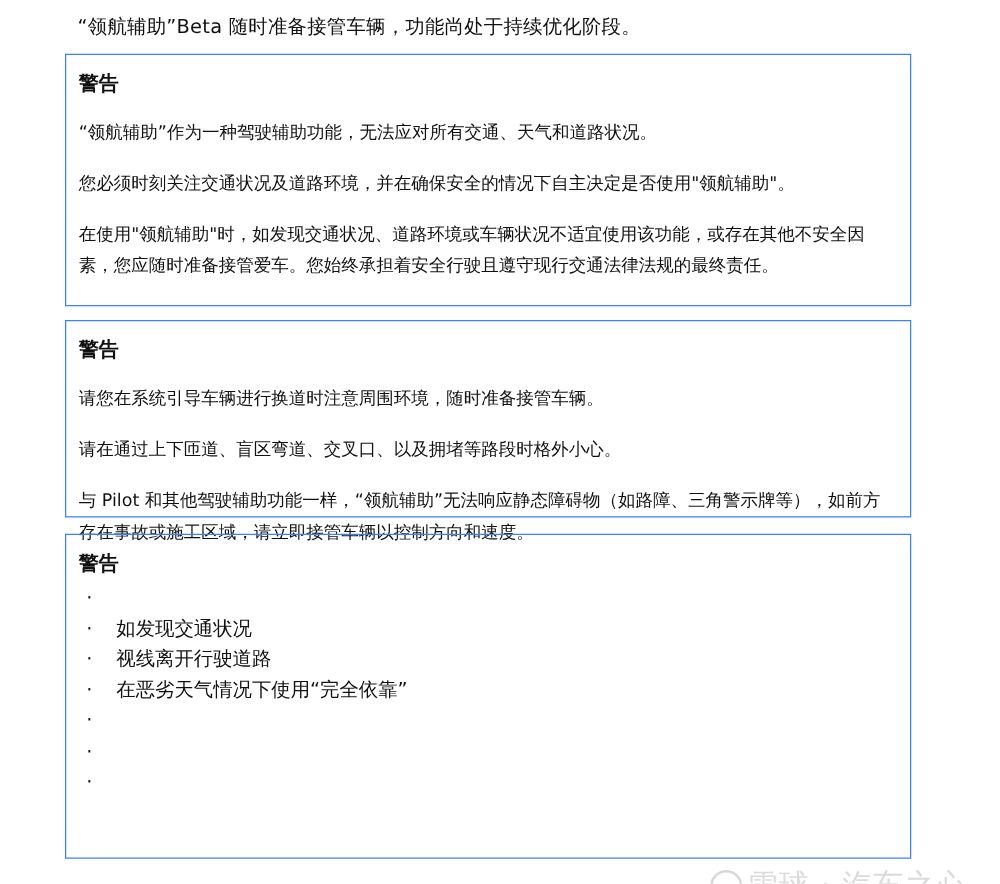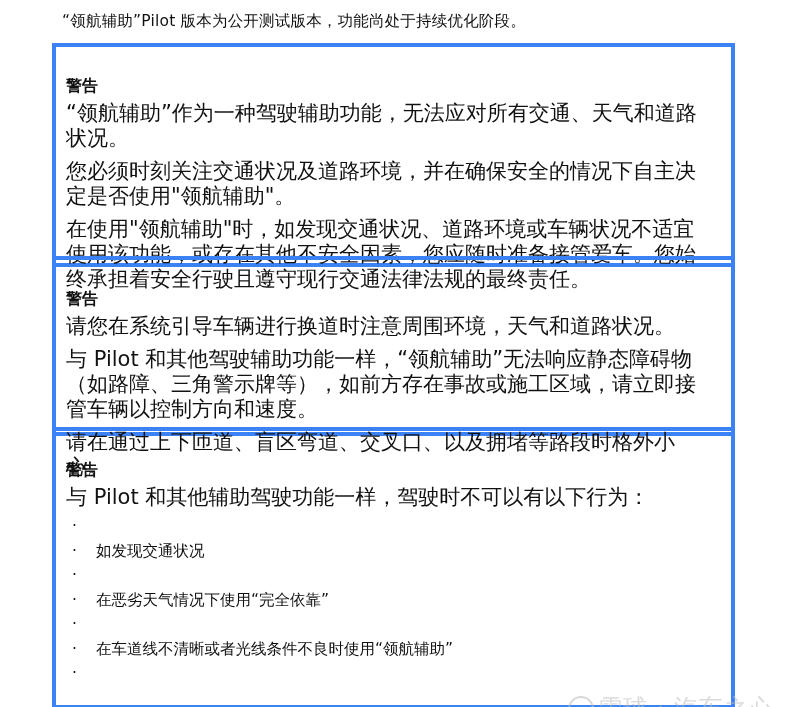--- a/index.html
+++ b/index.html
@@ -7,92 +7,91 @@
     width: 800px; height: 707px; position: relative; overflow: hidden;
     font-family: "DejaVu Sans", "Liberation Sans", sans-serif;
     color: #111111;
   }
   .intro {
     position: absolute; left: 62px; top: 9px;
     font-size: 15.5px; line-height: 24px; letter-spacing: 0.2px;
   }
   .box {
     position: absolute; left: 52px; width: 665px;
-    border: 4px solid #3b82f6; box-sizing: content-box;
-    padding: 16px 0 0 10px;
+    border: 1px solid #3b82f6; box-sizing: content-box;
+    padding: 0 0 0 10px;
   }
   .box1 { top: 43px; height: 200px; }
   .box2 { top: 256px; height: 156px; }
   .box3 { top: 427px; height: 258px; }
   .box .title {
     font-weight: bold; font-size: 16px; line-height: 22px;
     margin-top: 12px; margin-bottom: 4px;
   }
   .box p {
-    margin: 4px 0 8px 0; font-size: 21px; line-height: 25px;
+    margin: 16px 0 8px 0; font-size: 14px; line-height: 25px;
     padding-right: 18px;
   }
   .bullets { list-style: none; margin: 0; padding: 0; }
   .bullets li {
     font-size: 15.5px; line-height: 24.5px; display: flex;
   }
   .bullets .dot { width: 30px; flex: none; padding-left: 6px; box-sizing: border-box; }
   .watermark {
     position: absolute; left: 568px; top: 692px;
     font-size: 24px; color: rgba(190,190,190,0.55);
     letter-spacing: 1px; white-space: nowrap;
   }
   .watermark .logo {
     display: inline-block; width: 22px; height: 22px; border: 2px solid rgba(190,190,190,0.6);
     border-radius: 50%; vertical-align: middle; margin-right: 4px; position: relative;
   }
 </style>
 </head>
 <body>
 
-<div class="intro">“领航辅助”Pilot 版本为公开测试版本，功能尚处于持续优化阶段。</div>
+<div class="intro">“领航辅助”Beta 随时准备接管车辆，功能尚处于持续优化阶段。</div>
 
 <div class="box box1">
   <div class="title">警告</div>
   <p>“领航辅助”作为一种驾驶辅助功能，无法应对所有交通、天气和道路状况。</p>
   <p>您必须时刻关注交通状况及道路环境，并在确保安全的情况下自主决定是否使用"领航辅助"。</p>
   <p>在使用"领航辅助"时，如发现交通状况、道路环境或车辆状况不适宜使用该功能，或存在其他不安全因素，您应随时准备接管爱车。您始终承担着安全行驶且遵守现行交通法律法规的最终责任。</p>
 </div>
 
 <div class="box box2">
   <div class="title">警告</div>
-  <p>请您在系统引导车辆进行换道时注意周围环境，天气和道路状况。</p>
+  <p>请您在系统引导车辆进行换道时注意周围环境，随时准备接管车辆。</p>
+  <p>请在通过上下匝道、盲区弯道、交叉口、以及拥堵等路段时格外小心。</p>
   <p>与 Pilot 和其他驾驶辅助功能一样，“领航辅助”无法响应静态障碍物（如路障、三角警示牌等），如前方存在事故或施工区域，请立即接管车辆以控制方向和速度。</p>
-  <p>请在通过上下匝道、盲区弯道、交叉口、以及拥堵等路段时格外小心。</p>
 </div>
 
 <div class="box box3">
   <div class="title">警告</div>
-  <p style="margin-bottom:4px">与 Pilot 和其他辅助驾驶功能一样，驾驶时不可以有以下行为：</p>
   <ul class="bullets">
     <li>
         <span class="dot">·</span>
       </li>
     <li>
         <span class="dot">·</span>
         <span>如发现交通状况</span>
       </li>
     <li>
         <span class="dot">·</span>
+        <span>视线离开行驶道路</span>
       </li>
     <li>
         <span class="dot">·</span>
         <span>在恶劣天气情况下使用“完全依靠”</span>
       </li>
     <li>
         <span class="dot">·</span>
       </li>
     <li>
         <span class="dot">·</span>
-        <span>在车道线不清晰或者光线条件不良时使用“领航辅助”</span>
       </li>
     <li>
         <span class="dot">·</span>
       </li>
   </ul>
 </div>
 
 <div class="watermark">
   <span class="logo"></span><span>雪球 · 汽车之心</span>
 </div>

